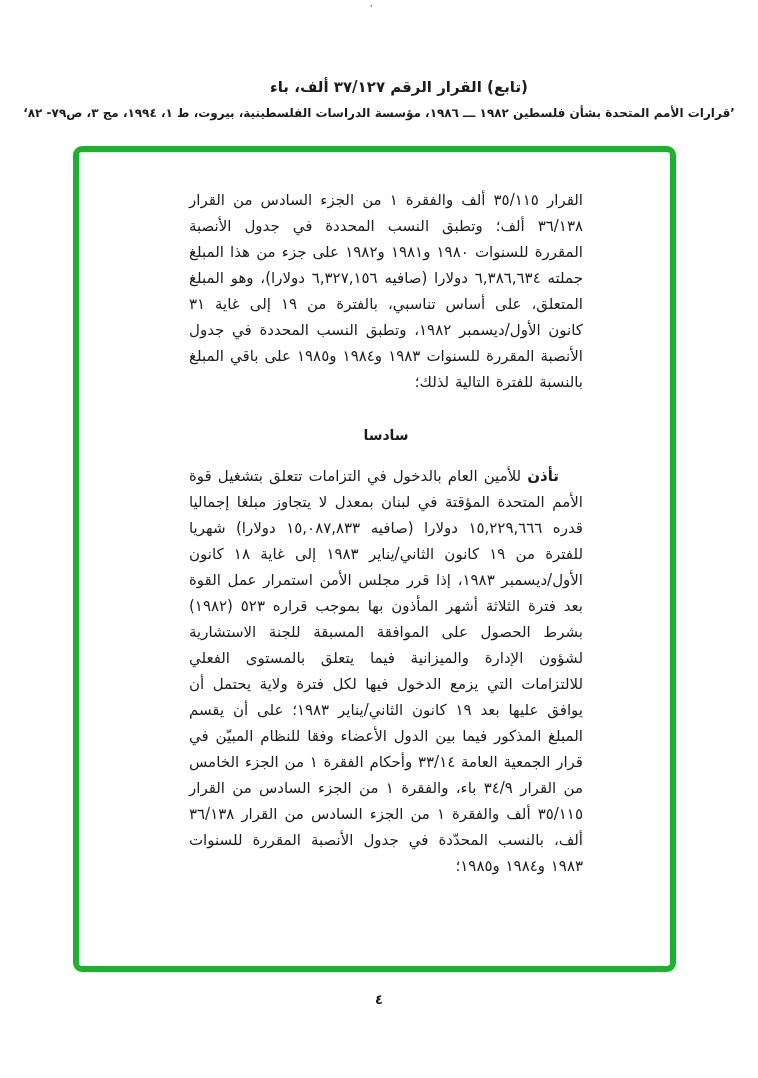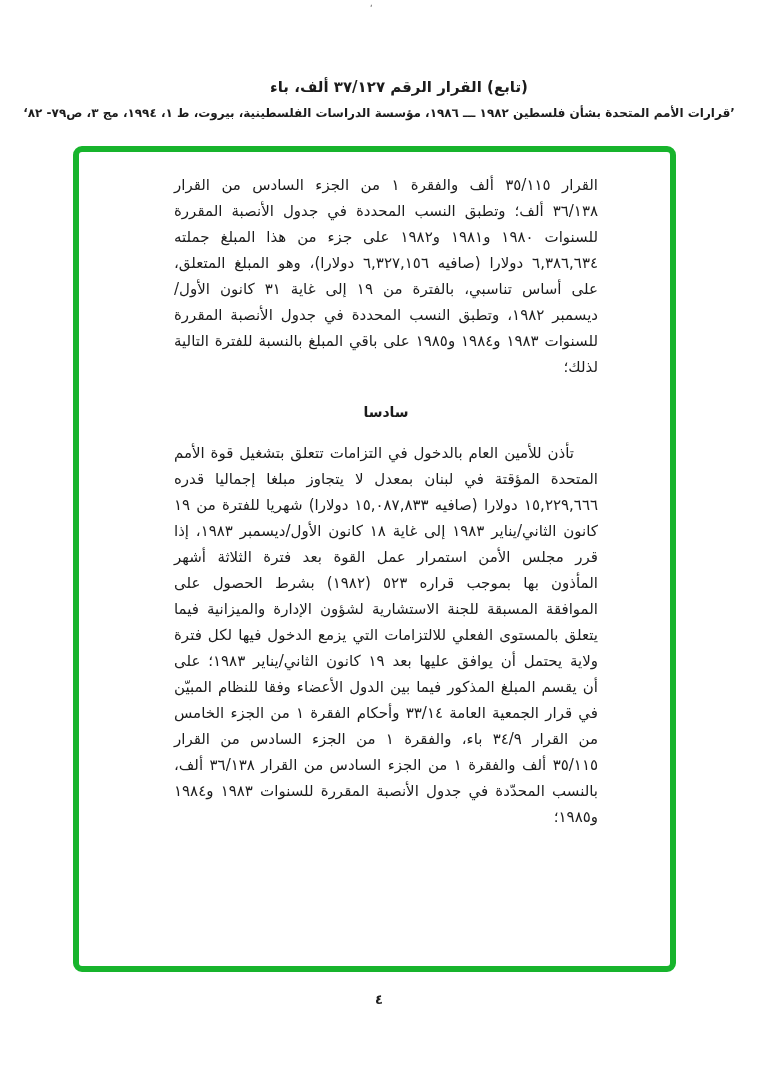--- a/index.html
+++ b/index.html
@@ -59,46 +59,46 @@
     box-sizing: border-box;
   }
   .content {
     position: absolute;
     top: 172px;
     left: 174px;
     width: 424px;
     text-align: justify;
   }
   .para {
-    margin: 0;
+    margin: 15px;
     font-size: 15px;
     line-height: 26px;
     text-align: justify;
     word-spacing: 1px;
   }
   .para.indent {
     text-indent: 24px;
   }
   .section-heading {
     font-size: 14px;
     font-weight: bold;
     text-align: center;
-    margin: 24px 0 20px 0;
+    margin: 32px 0 20px 0;
   }
   .page-number {
     position: absolute;
     top: 992px;
     left: 0;
     right: 0;
     text-align: center;
     font-size: 13px;
     font-weight: bold;
   }
   b.lead {
-    font-weight: normal;
+    font-weight: bold;
   }
 </style>
 </head>
 <body>
 
 <div class="page">
 
   <span class="top-mark">ʹ</span>
 
   <div>

